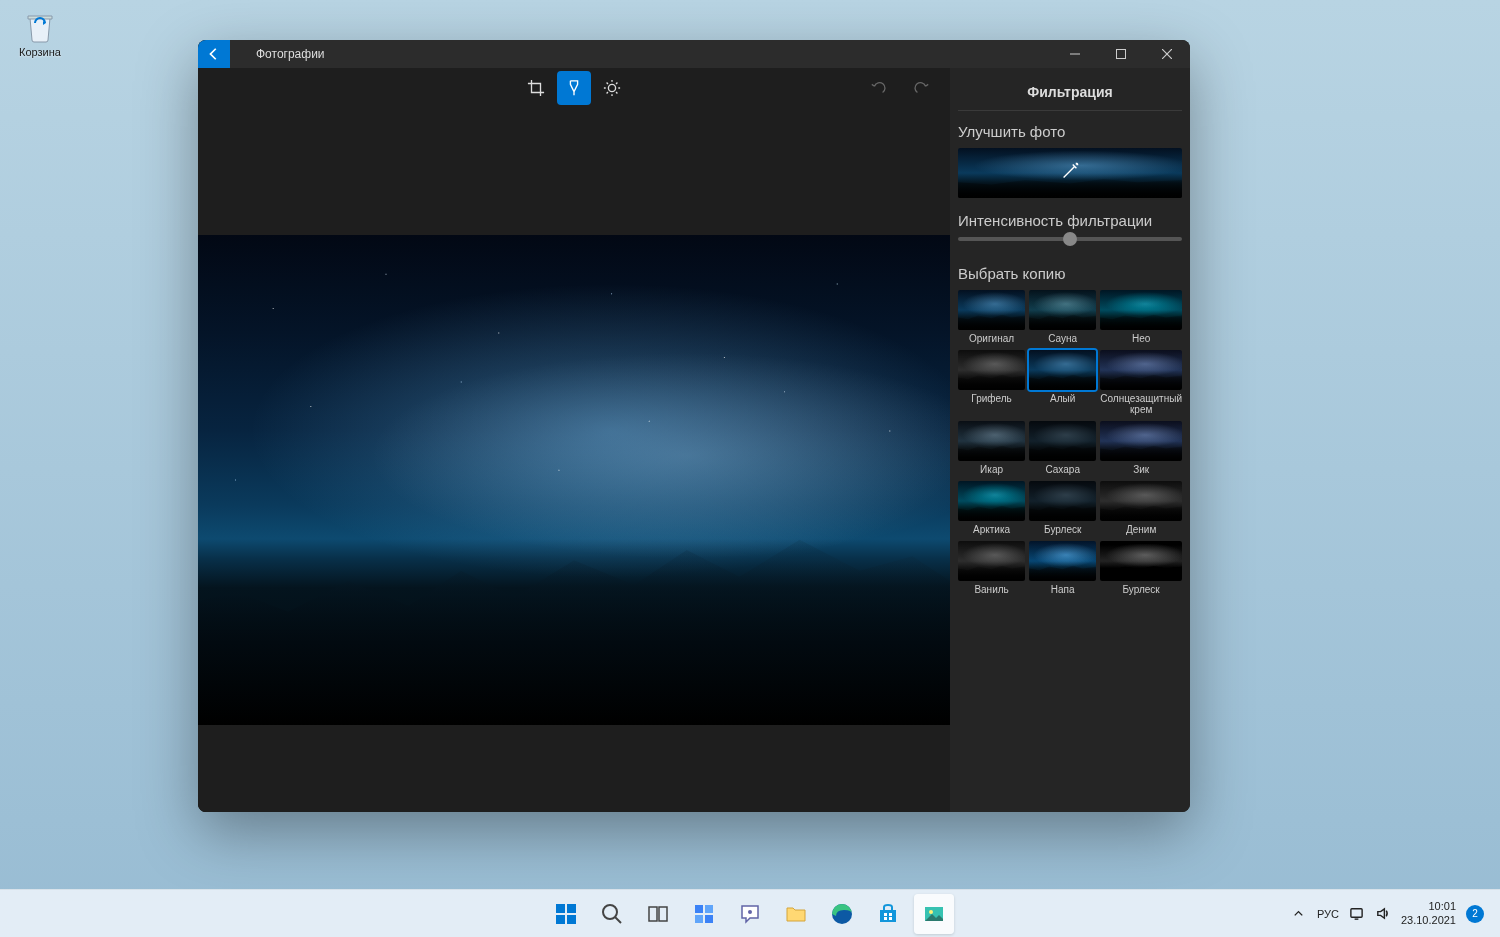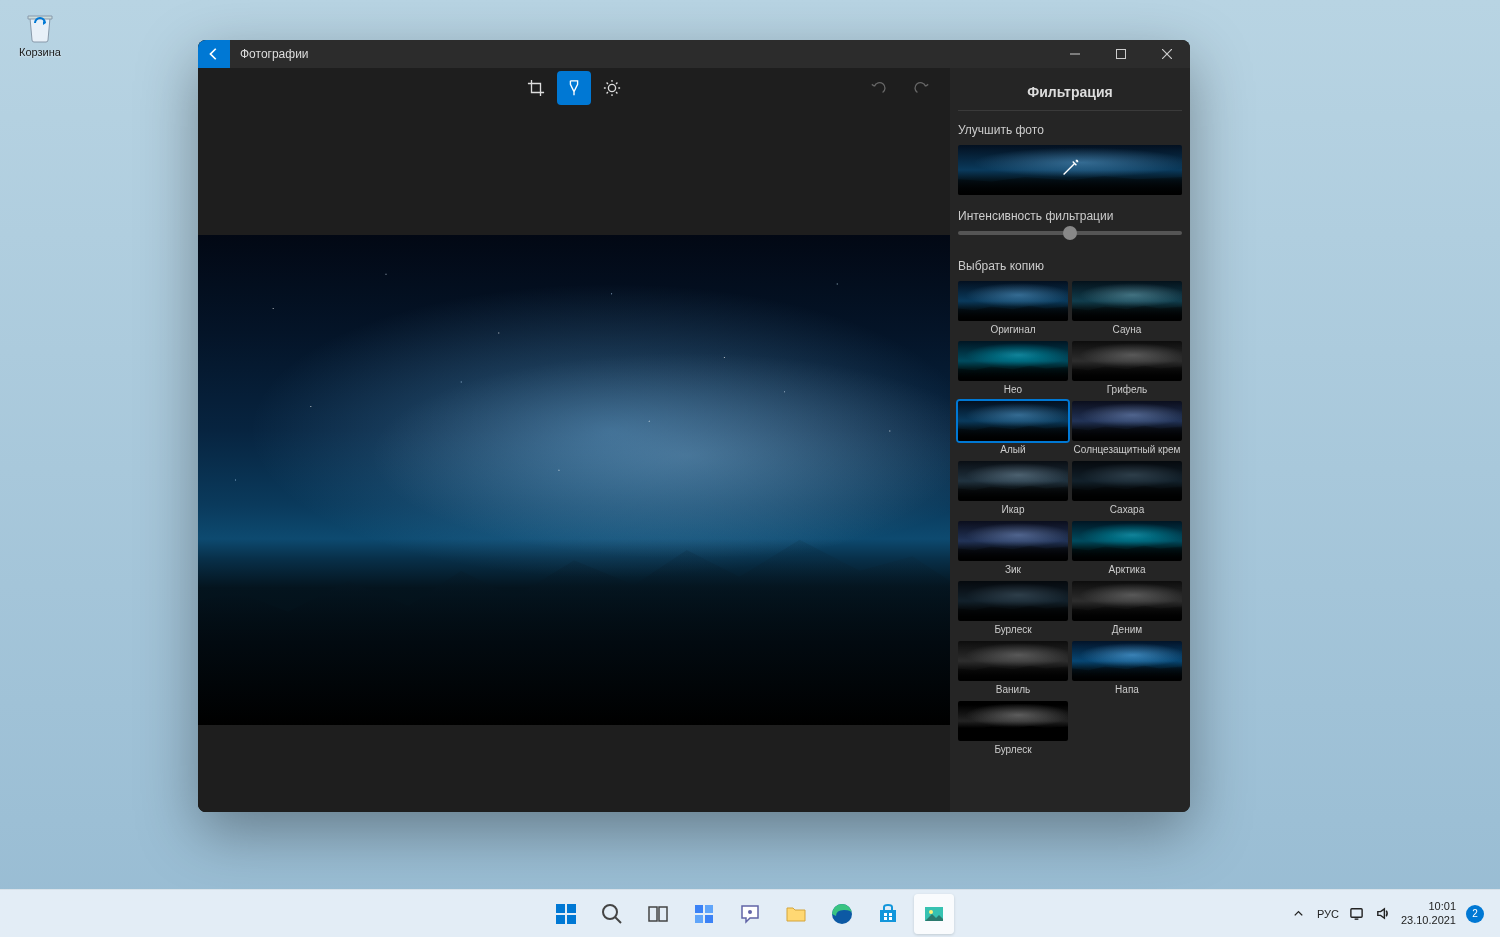--- a/index.html
+++ b/index.html
@@ -17,21 +17,21 @@
   
   .window {
     position: absolute; top: 40px; left: 198px; width: 992px; height: 772px;
     background: #1e1e1e; border-radius: 8px; overflow: hidden;
     box-shadow: 0 20px 60px rgba(0,0,0,.35);
     display: flex; flex-direction: column;
   }
   .titlebar { height: 28px; background: #2c2c2c; display: flex; align-items: center; color: #ddd; font-size: 12px; }
   .back-btn { width: 32px; height: 28px; background: #0078d4; display:flex; align-items:center; justify-content:center; cursor:pointer; }
   .back-btn svg { width:14px; height:14px; fill:#fff; }
-  .app-title { padding-left: 10px; }
+  .app-title { padding-left: 26px; }
   .win-controls { margin-left:auto; display:flex; }
   .win-btn { width:46px; height:28px; display:flex; align-items:center; justify-content:center; cursor:pointer; color:#ccc; }
   .win-btn svg { width:10px; height:10px; stroke:#ccc; stroke-width:1; fill:none; }
   .win-btn.close svg { stroke-width:1.2; }
 
   .main-area { flex:1; display:flex; min-height:0; }
   .canvas-side { flex:1; background:#1e1e1e; display:flex; flex-direction:column; }
   .toolbar { height:40px; display:flex; align-items:center; padding:0 6px; gap:4px; position:relative; }
   .tool-center { position:absolute; left:50%; transform:translateX(-50%); display:flex; gap:4px; }
   .tool-right { margin-left:auto; display:flex; gap:8px; padding-right:6px; }
@@ -67,31 +67,31 @@
   }
   .mountains { position:absolute; bottom:0; left:0; right:0; height:42%;
     background:
       linear-gradient(180deg, transparent 0%, rgba(10,40,60,.3) 20%, #020a10 60%, #000 100%);
     clip-path: polygon(0 40%, 5% 35%, 12% 45%, 20% 30%, 28% 42%, 35% 25%, 42% 38%, 50% 20%, 58% 32%, 65% 15%, 72% 28%, 80% 10%, 88% 25%, 95% 18%, 100% 30%, 100% 100%, 0 100%);
   }
 
   
   .side-panel { width:240px; background:#252525; color:#ddd; display:flex; flex-direction:column; padding:8px 8px 12px; overflow-y:auto; }
   .panel-title { font-size:14px; font-weight:600; text-align:center; padding:8px 0 10px; border-bottom:1px solid #3a3a3a; margin-bottom:12px; }
-  .section-label { font-size:12px; color:#ccc; margin-bottom:8px; }
+  .section-label { font-size:15px; color:#ccc; margin-bottom:8px; }
   .enhance-thumb { width:100%; height:50px; border-radius:2px; margin-bottom:14px; cursor:pointer; position:relative; overflow:hidden; }
   .enhance-thumb .mini-photo { position:absolute; inset:0; }
   .enhance-thumb .wand { position:absolute; left:50%; top:50%; transform:translate(-50%,-50%); }
   .enhance-thumb .wand svg { width:22px; height:22px; stroke:#fff; fill:none; stroke-width:1.5; }
 
   .slider-wrap { margin-bottom:24px; }
   .slider { width:100%; height:4px; background:#555; border-radius:2px; position:relative; margin-top:6px; cursor:pointer; }
   .slider-thumb { position:absolute; top:50%; left:50%; width:14px; height:14px; background:#888; border-radius:50%; transform:translate(-50%,-50%); }
 
-  .filter-grid { display:grid; grid-template-columns:repeat(2,1fr); gap:6px 4px; }
+  .filter-grid { display:grid; grid-template-columns:repeat(3,1fr); gap:6px 4px; }
   .filter-item { cursor:pointer; }
   .filter-thumb { width:100%; height:40px; border-radius:2px; overflow:hidden; position:relative; }
   .filter-thumb.selected { outline:2px solid #0078d4; }
   .filter-label { font-size:10px; color:#ccc; text-align:center; margin-top:3px; line-height:1.1; }
 
   .mini-photo {
     width:100%; height:100%;
     background:
       radial-gradient(ellipse 80% 50% at 55% 35%, rgba(120,200,255,.4), transparent 60%),
       linear-gradient(180deg,#031020 0%, #0a3a5c 50%, #04141e 70%, #000 100%);

